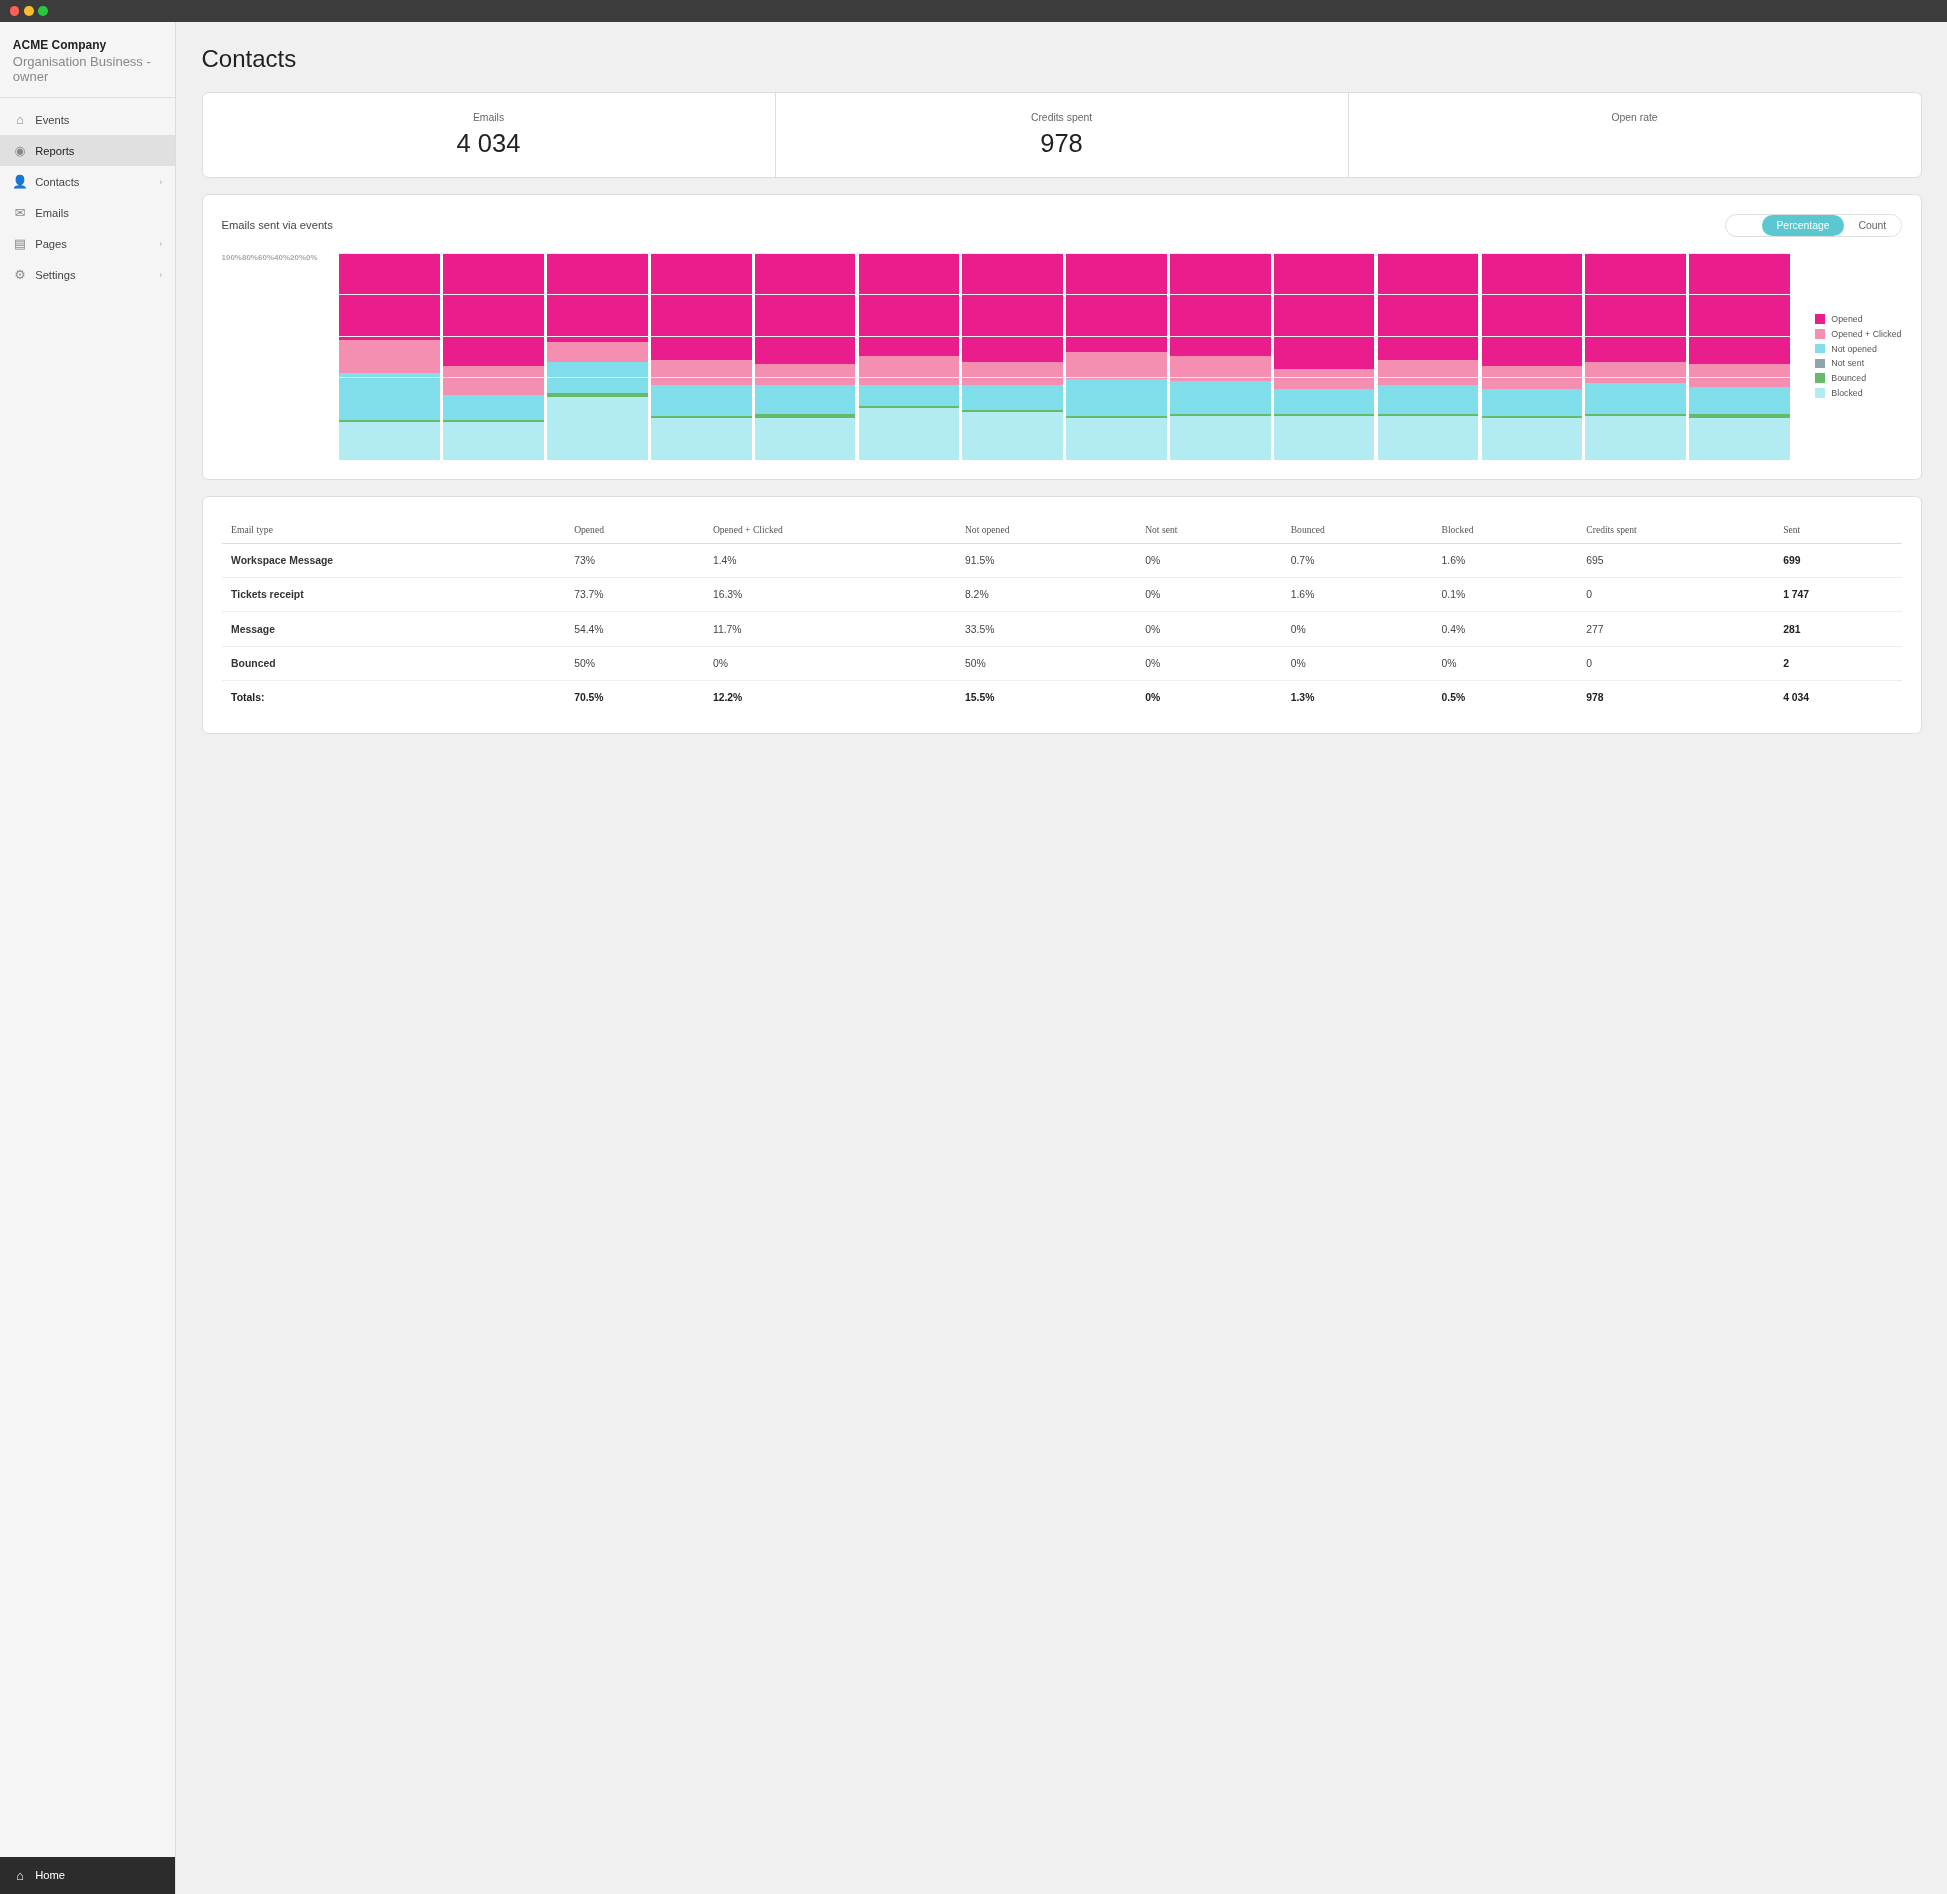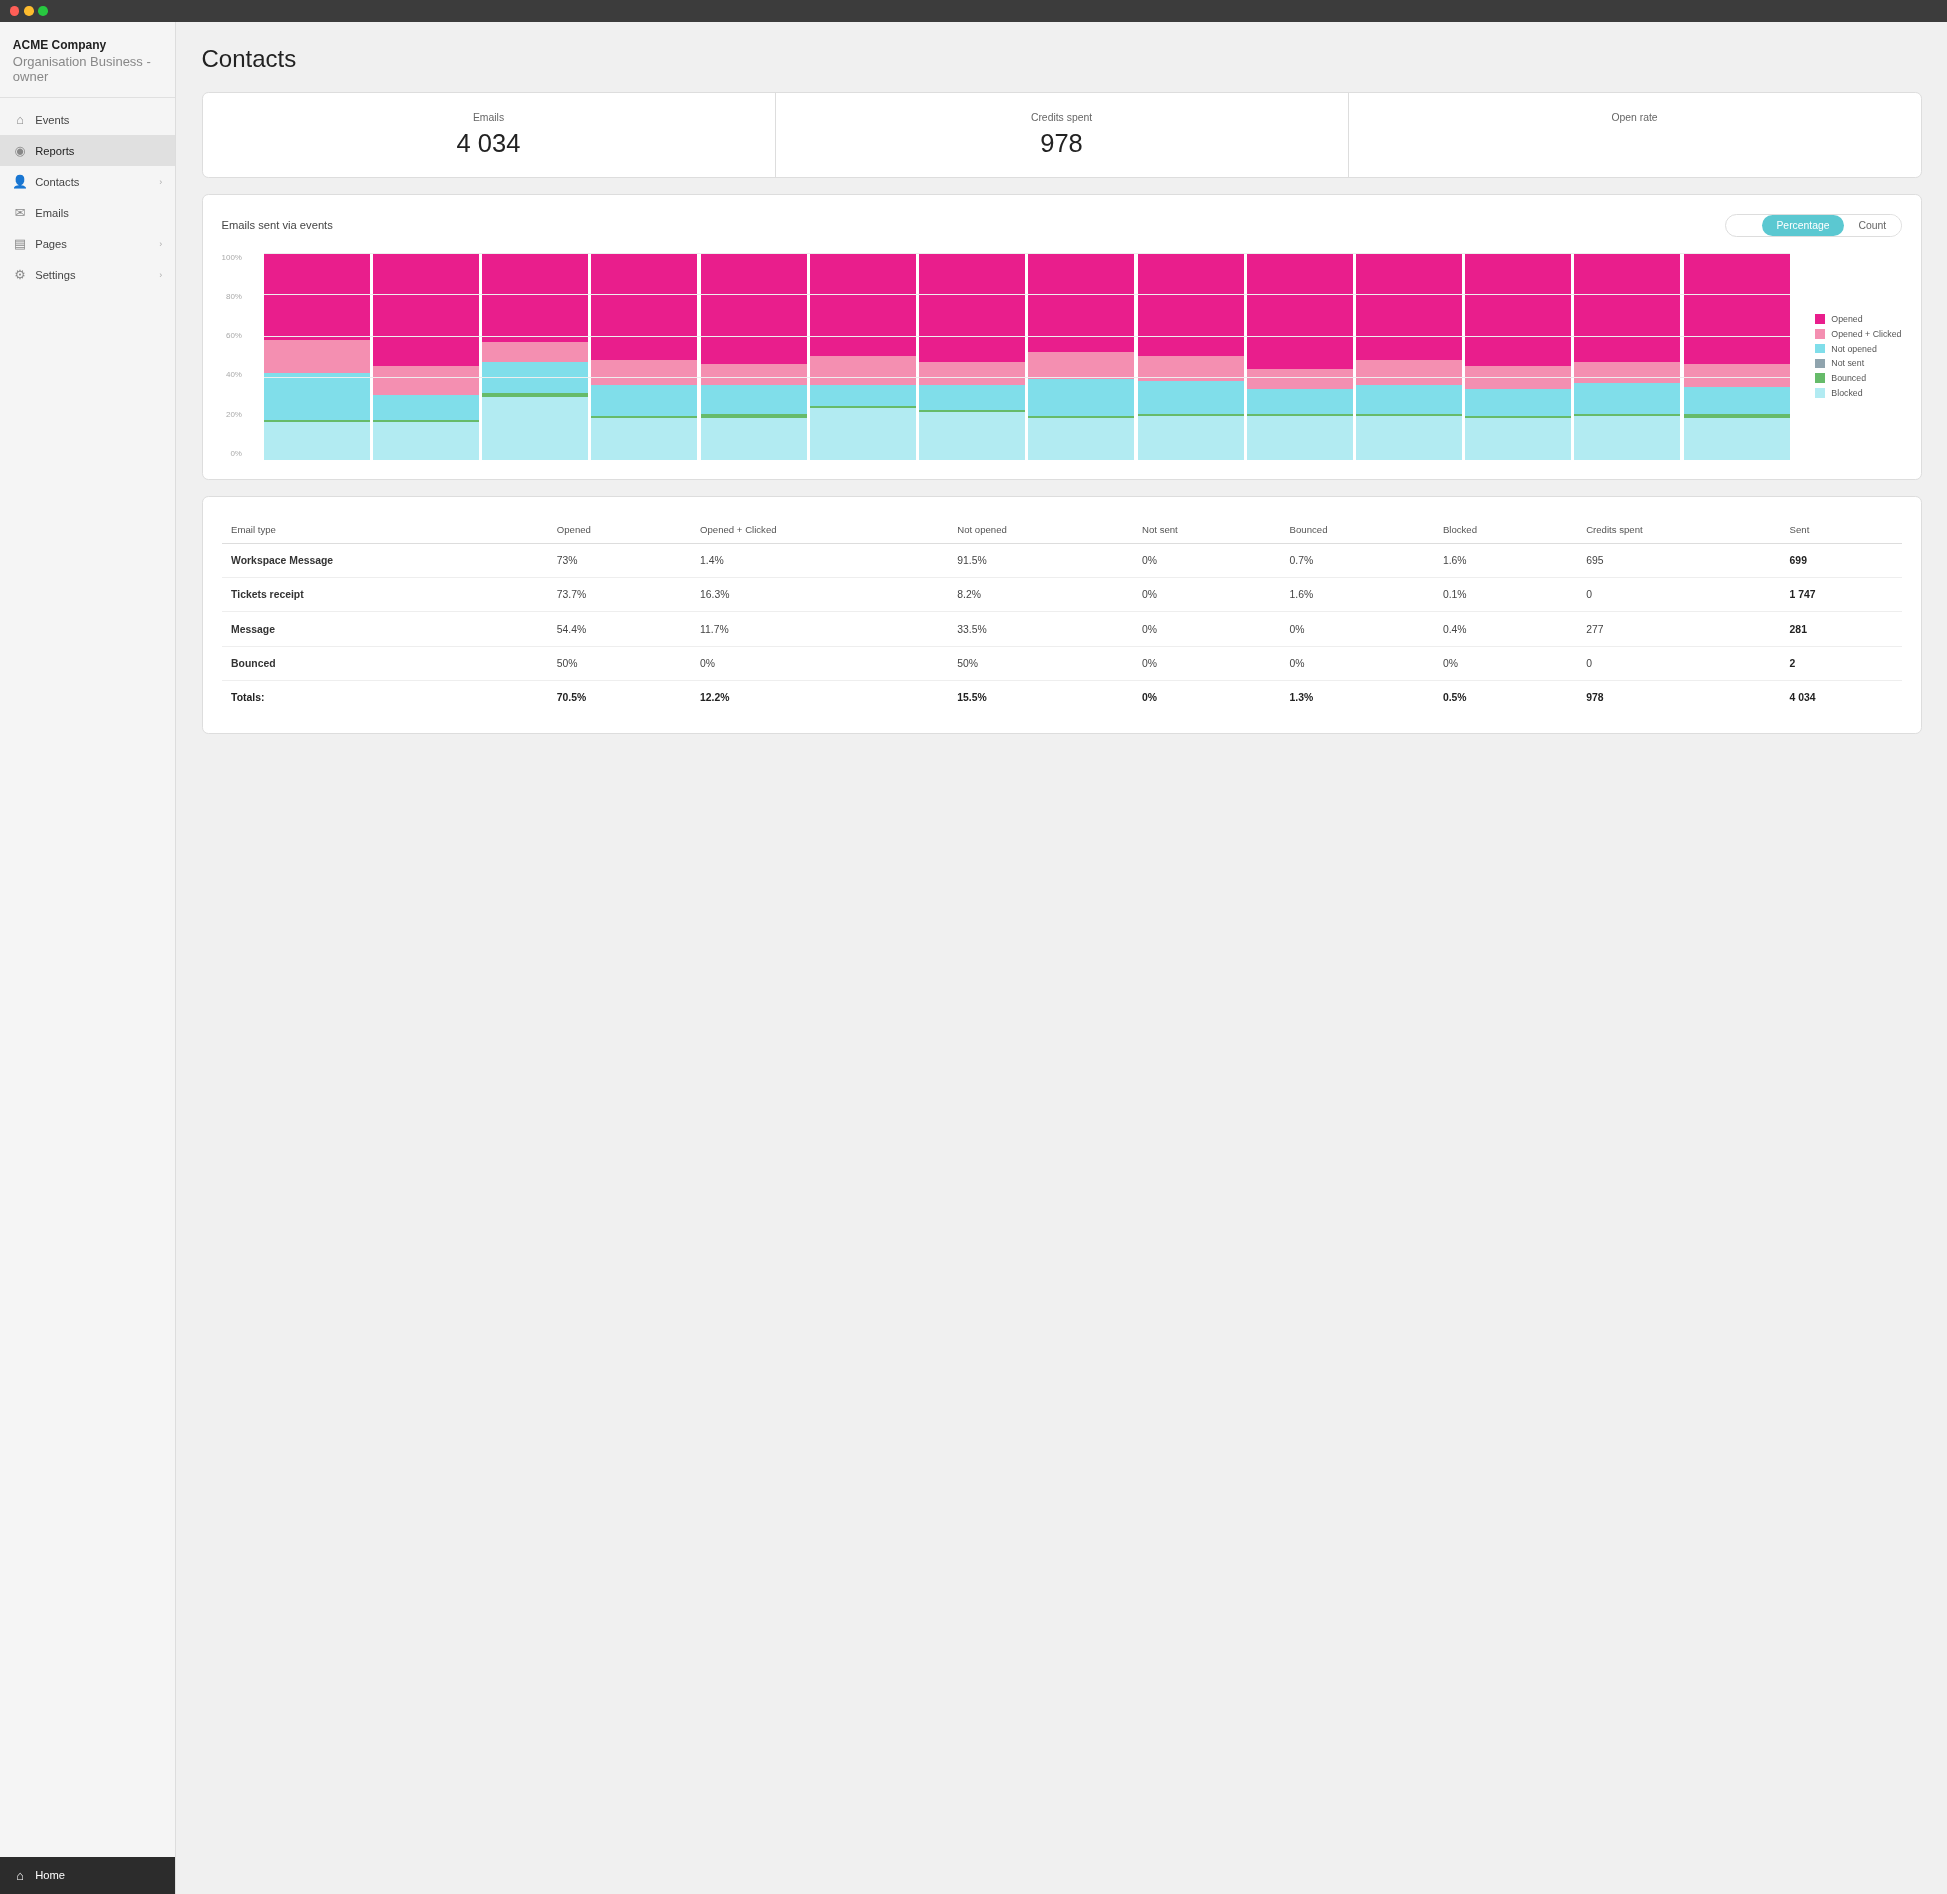--- a/index.html
+++ b/index.html
@@ -167,25 +167,26 @@
       margin-left: 36px;
     }
 
     
     .bar-chart-container {
       display: flex;
       gap: 12.8px;
     }
     .chart-y-axis {
       display: flex;
-      flex-direction: column;
+      flex-direction: row;
       justify-content: space-between;
       height: 207px;
       padding-bottom: 1.6px;
       margin-right: 9px;
+      font-weight: bold;
     }
     .y-label {
       font-size: 8px;
       color: #aaa;
       text-align: right;
     }
     .bars-area {
       flex: 1;
       height: 207px;
       position: relative;
@@ -242,20 +243,21 @@
       border: 0.8px solid #ddd;
       padding: 19px;
     }
     table {
       width: 100%;
       border-collapse: collapse;
       font-size: 10.4px;
     }
     thead tr {
       border-bottom: 1.2px solid #ddd;
+      font-family: Liberation Serif, serif;
     }
     th {
       padding: 8px 9.6px;
       text-align: left;
       font-weight: 500;
       color: #555;
       font-size: 9.6px;
     }
     td {
       padding: 11.2px 9.6px;

